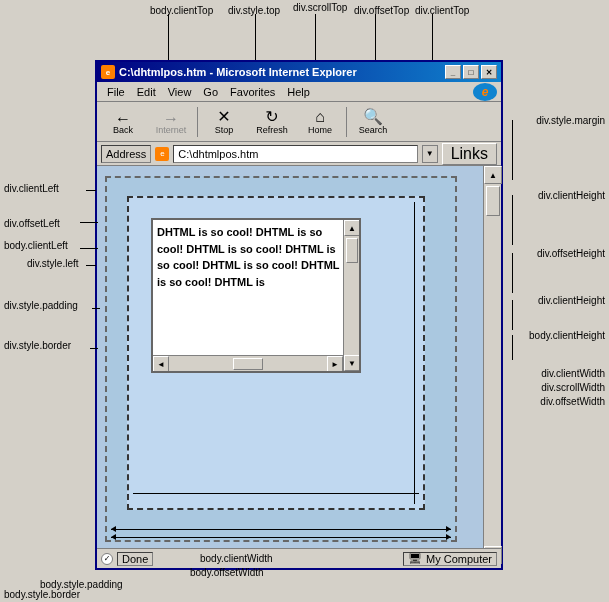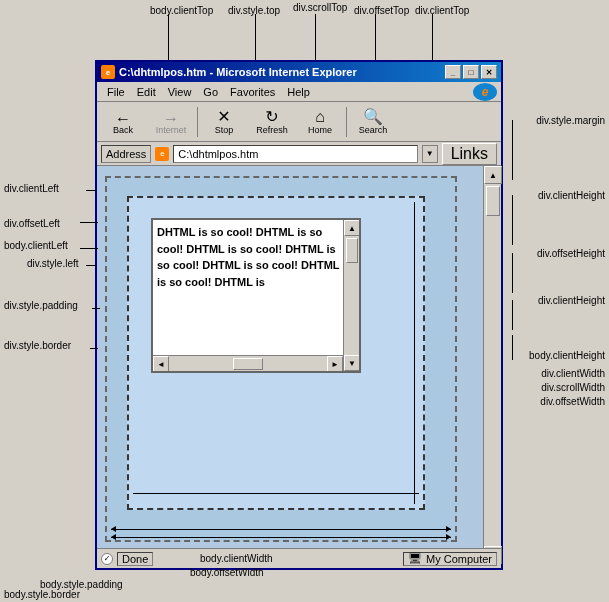--- a/index.html
+++ b/index.html
@@ -437,21 +437,21 @@
 
 <div class="annotation" style="top:190px; right:4px;">div.clientHeight</div>
 <div style="position:absolute; top:195px; right:96px; width:1px; height:50px; background:#000;"></div>
 
 <div class="annotation" style="top:248px; right:4px;">div.offsetHeight</div>
 <div style="position:absolute; top:253px; right:96px; width:1px; height:40px; background:#000;"></div>
 
 <div class="annotation" style="top:295px; right:4px;">div.clientHeight</div>
 <div style="position:absolute; top:300px; right:96px; width:1px; height:30px; background:#000;"></div>
 
-<div class="annotation" style="top:350px; right:4px;margin-left:28px;">body.clientHeight</div>
+<div class="annotation" style="top:330px; right:4px;margin-left:28px;">body.clientHeight</div>
 <div style="position:absolute; top:335px; right:96px; width:1px; height:25px; background:#000;"></div>
 
 <div class="annotation" style="top:368px; right:4px;">div.clientWidth</div>
 
 <div class="annotation" style="top:382px; right:4px;">div.scrollWidth</div>
 
 <div class="annotation" style="top:396px; right:4px;">div.offsetWidth</div>
 
 <div class="annotation" style="top:183px; left:4px;">div.clientLeft</div>
 <div style="position:absolute; top:190px; left:86px; width:10px; height:1px; background:#000;"></div>

